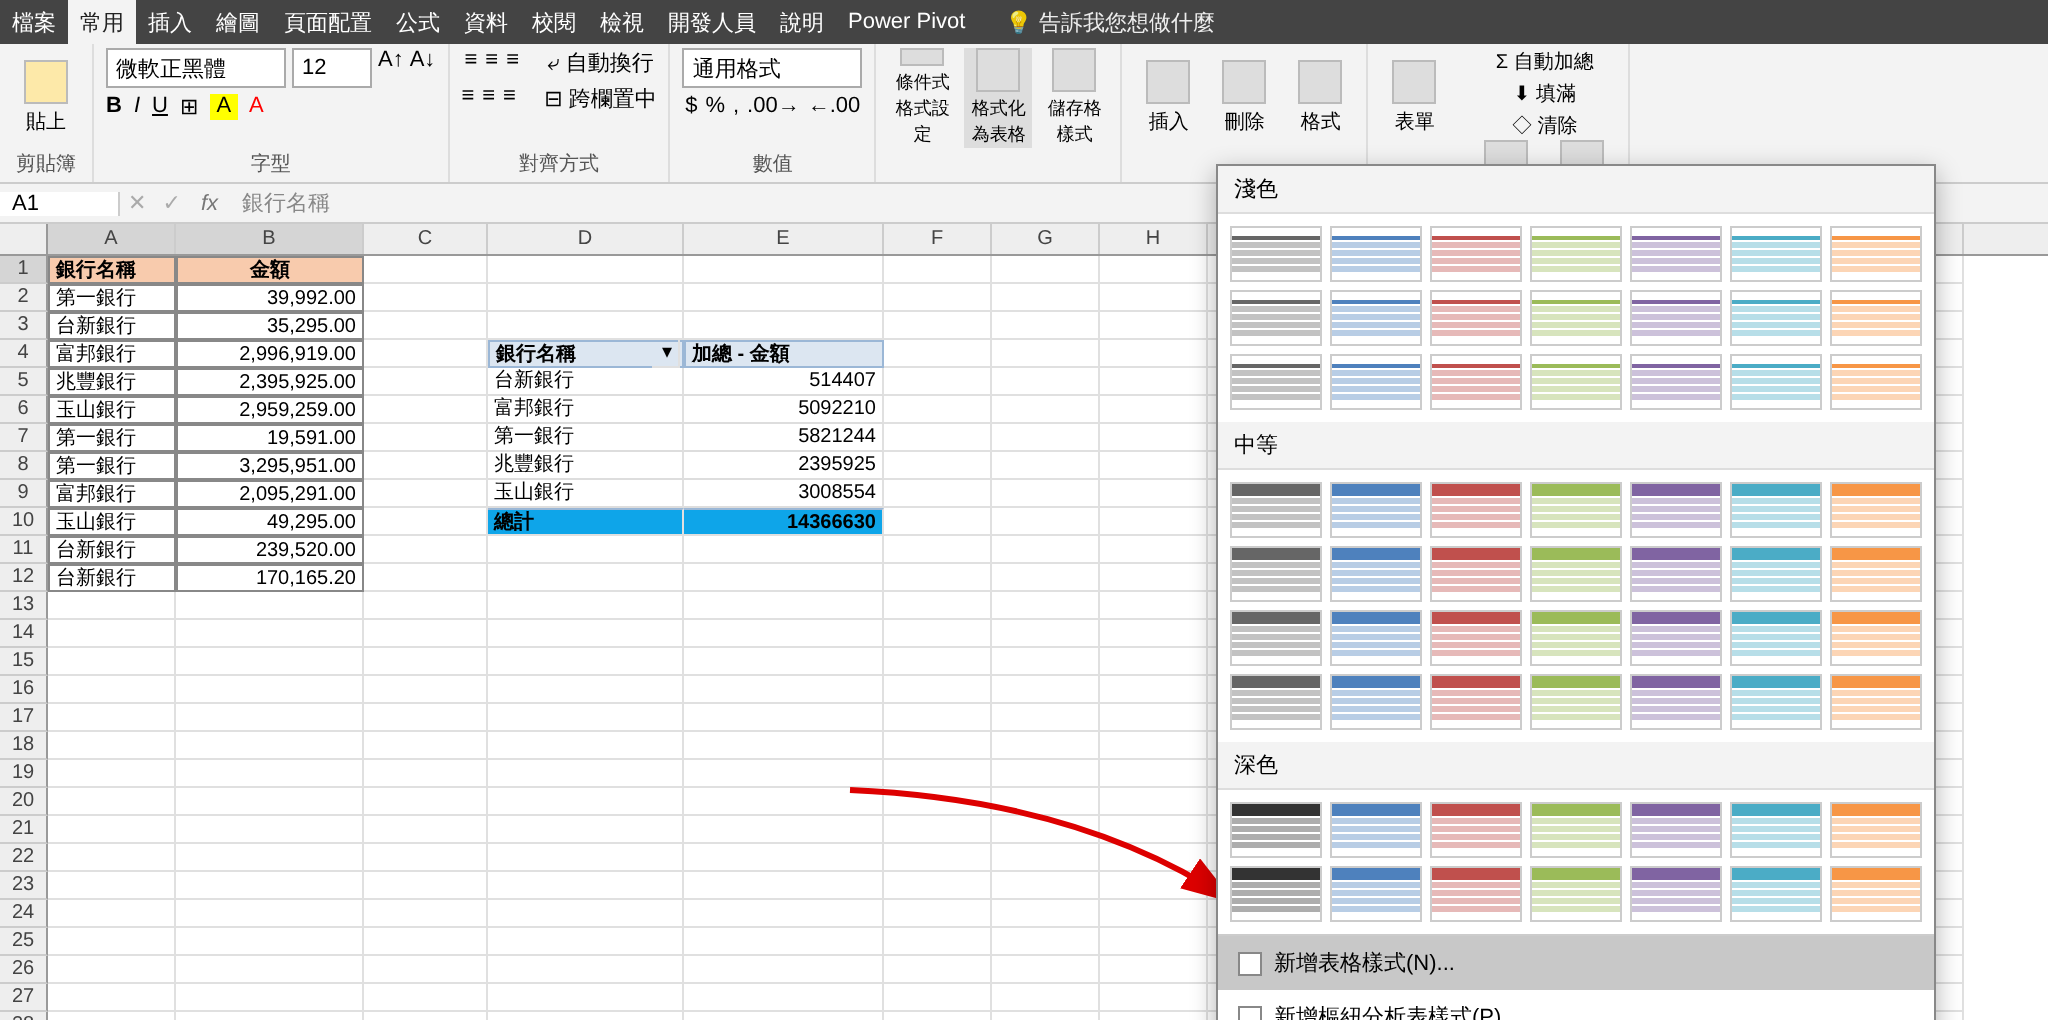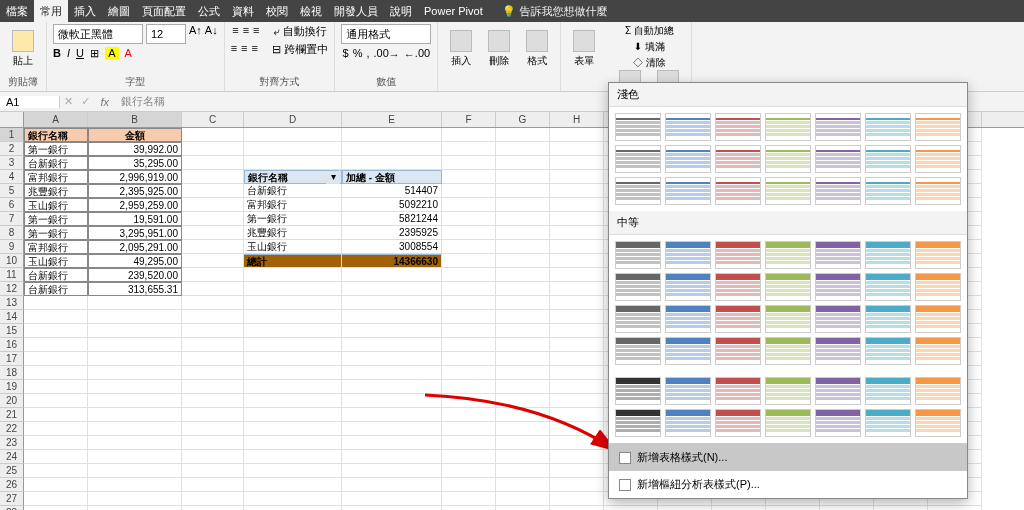--- a/index.html
+++ b/index.html
@@ -33,21 +33,21 @@
 .row-h { height: 14px; border-bottom: 1px solid #ccc; border-right: 1px solid #999; text-align: center; font-size: 10px; color: #444; line-height: 14px; }
 .cells { position: relative; flex: 1; }
 .cell { position: absolute; height: 14px; border-right: 1px solid #e0e0e0; border-bottom: 1px solid #e0e0e0; font-size: 10px; line-height: 14px; padding: 0 3px; overflow: hidden; white-space: nowrap; }
 
 .tbl-header { background: #f8cbad; font-weight: bold; border: 1px solid #888; }
 .tbl-cell { border: 1px solid #888; text-align: right; }
 .tbl-cell.left { text-align: left; }
 
 .pivot-h { background: #dce6f1; font-weight: bold; border: 1px solid #9bb7d6; }
 .pivot-c { border-bottom: 1px solid #ddd; }
-.pivot-total { background: #a16207; border-top: 1px solid #9bb7d6; font-weight: bold; }
+.pivot-total { background: #0ea5e9; border-top: 1px solid #9bb7d6; font-weight: bold; }
 
 .style-gallery { position: absolute; top: 82px; left: 608px; width: 360px; background: #fff; border: 1px solid #888; box-shadow: 0 4px 12px rgba(0,0,0,.3); z-index: 10; }
 .gallery-section-label { font-size: 11px; padding: 4px 8px; background: #f3f3f3; border-bottom:1px solid #ddd; }
 .gallery-grid { display: grid; grid-template-columns: repeat(7, 1fr); gap: 4px; padding: 6px; }
 .style-thumb { height: 28px; border: 1px solid #ccc; cursor: pointer; background: #fff; position: relative; overflow: hidden; }
 .style-thumb .hdr { height: 6px; }
 .style-thumb .ln { height: 3px; margin-top: 1px; opacity: .4; }
 .gallery-footer { border-top: 1px solid #ccc; }
 .gallery-footer-item { padding: 6px 10px; font-size: 11px; cursor: pointer; display:flex; align-items:center; gap:6px;}
 .gallery-footer-item.hl { background: #c8c8c8; }
@@ -118,20 +118,36 @@
       <div class="combo" style="width:90px">通用格式</div>
       <div style="display:flex;gap:4px">
           <span>$</span>
           <span>%</span>
           <span>,</span>
           <span>.00→</span>
           <span>←.00</span>
         </div>
     </div>
     <div class="label">數值</div>
+  </div>
+  <div class="ribbon-group">
+    <div class="ribbon-controls">
+      <div class="ribbon-big">
+          <div class="ico"></div>
+          <span style="font-size:9px">條件式格式設定</span>
+        </div>
+      <div class="ribbon-big" style="background:#ddd">
+          <div class="ico"></div>
+          <span style="font-size:9px">格式化為表格</span>
+        </div>
+      <div class="ribbon-big">
+          <div class="ico"></div>
+          <span style="font-size:9px">儲存格樣式</span>
+        </div>
+    </div>
   </div>
   <div class="ribbon-group">
     <div class="ribbon-controls">
       <div class="ribbon-big">
           <div class="ico"></div>
           <span>插入</span>
         </div>
       <div class="ribbon-big">
           <div class="ico"></div>
           <span>刪除</span>
@@ -662,21 +678,21 @@
         <div class="cell tbl-cell" style="left: 64px; top: 84px; width: 94px;">19,591.00</div>
         <div class="cell tbl-cell left" style="left: 0px; top: 98px; width: 64px;">第一銀行</div>
         <div class="cell tbl-cell" style="left: 64px; top: 98px; width: 94px;">3,295,951.00</div>
         <div class="cell tbl-cell left" style="left: 0px; top: 112px; width: 64px;">富邦銀行</div>
         <div class="cell tbl-cell" style="left: 64px; top: 112px; width: 94px;">2,095,291.00</div>
         <div class="cell tbl-cell left" style="left: 0px; top: 126px; width: 64px;">玉山銀行</div>
         <div class="cell tbl-cell" style="left: 64px; top: 126px; width: 94px;">49,295.00</div>
         <div class="cell tbl-cell left" style="left: 0px; top: 140px; width: 64px;">台新銀行</div>
         <div class="cell tbl-cell" style="left: 64px; top: 140px; width: 94px;">239,520.00</div>
         <div class="cell tbl-cell left" style="left: 0px; top: 154px; width: 64px;">台新銀行</div>
-        <div class="cell tbl-cell" style="left: 64px; top: 154px; width: 94px;">313,655.31</div>
+        <div class="cell tbl-cell" style="left: 64px; top: 154px; width: 94px;">170,165.20</div>
         <div class="cell pivot-h" style="left: 220px; top: 42px; width: 98px; text-align: left;">銀行名稱</div>
         <div class="cell pivot-h" style="left: 318px; top: 42px; width: 100px; text-align: left;">加總 - 金額</div>
         <div class="cell " style="left: 302px; top: 42px; width: 14px; text-align: right;">▾</div>
         <div class="cell pivot-c" style="left: 220px; top: 56px; width: 98px; text-align: left;">台新銀行</div>
         <div class="cell pivot-c" style="left: 318px; top: 56px; width: 100px; text-align: right;">514407</div>
         <div class="cell pivot-c" style="left: 220px; top: 70px; width: 98px; text-align: left;">富邦銀行</div>
         <div class="cell pivot-c" style="left: 318px; top: 70px; width: 100px; text-align: right;">5092210</div>
         <div class="cell pivot-c" style="left: 220px; top: 84px; width: 98px; text-align: left;">第一銀行</div>
         <div class="cell pivot-c" style="left: 318px; top: 84px; width: 100px; text-align: right;">5821244</div>
         <div class="cell pivot-c" style="left: 220px; top: 98px; width: 98px; text-align: left;">兆豐銀行</div>
@@ -1032,20 +1048,21 @@
         <div class="ln" style="background: rgb(75, 172, 198);"></div>
       </div>
       <div class="style-thumb">
         <div class="hdr" style="background: rgb(247, 150, 70); border-bottom: 2px solid rgb(247, 150, 70);"></div>
         <div class="ln" style="background: rgb(247, 150, 70);"></div>
         <div class="ln" style="background: rgb(247, 150, 70);"></div>
         <div class="ln" style="background: rgb(247, 150, 70);"></div>
         <div class="ln" style="background: rgb(247, 150, 70);"></div>
       </div>
     </div>
+  <div class="gallery-section-label">深色</div>
   <div class="gallery-grid" id="galDark">
       <div class="style-thumb">
         <div class="hdr" style="background: rgb(51, 51, 51); border-bottom: 2px solid rgb(51, 51, 51);"></div>
         <div class="ln" style="background: rgb(51, 51, 51);"></div>
         <div class="ln" style="background: rgb(51, 51, 51);"></div>
         <div class="ln" style="background: rgb(51, 51, 51);"></div>
         <div class="ln" style="background: rgb(51, 51, 51);"></div>
       </div>
       <div class="style-thumb">
         <div class="hdr" style="background: rgb(78, 129, 189); border-bottom: 2px solid rgb(78, 129, 189);"></div>

